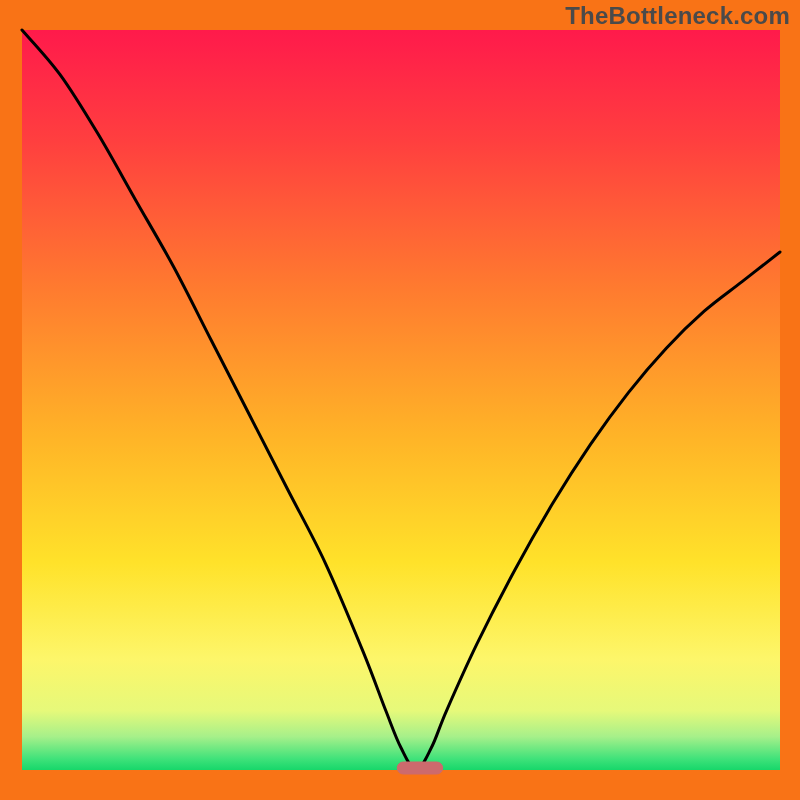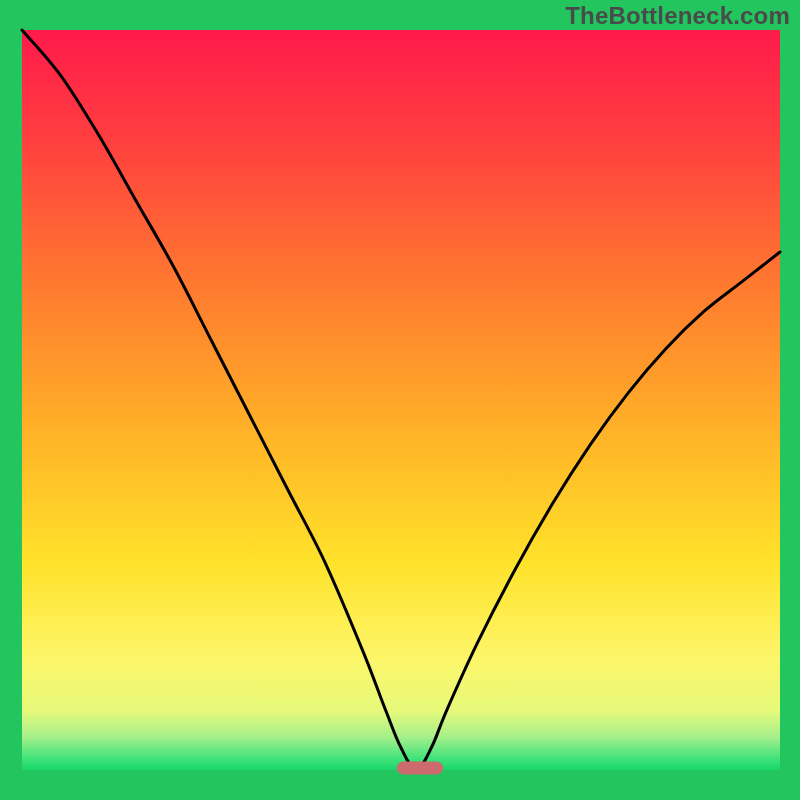--- a/index.html
+++ b/index.html
@@ -8,21 +8,21 @@
     width: 800px;
     height: 800px;
     overflow: hidden;
     background: #000;
     font-family: Arial, Helvetica, sans-serif;
   }
   .frame {
     position: relative;
     width: 800px;
     height: 800px;
-    background: #22c55e;
+    background: #f97316;
   }
   .watermark {
     position: absolute;
     top: 2px;
     right: 10px;
     color: #4a4a4a;
     font-size: 24px;
     font-weight: 600;
     letter-spacing: 0.2px;
     z-index: 10;

